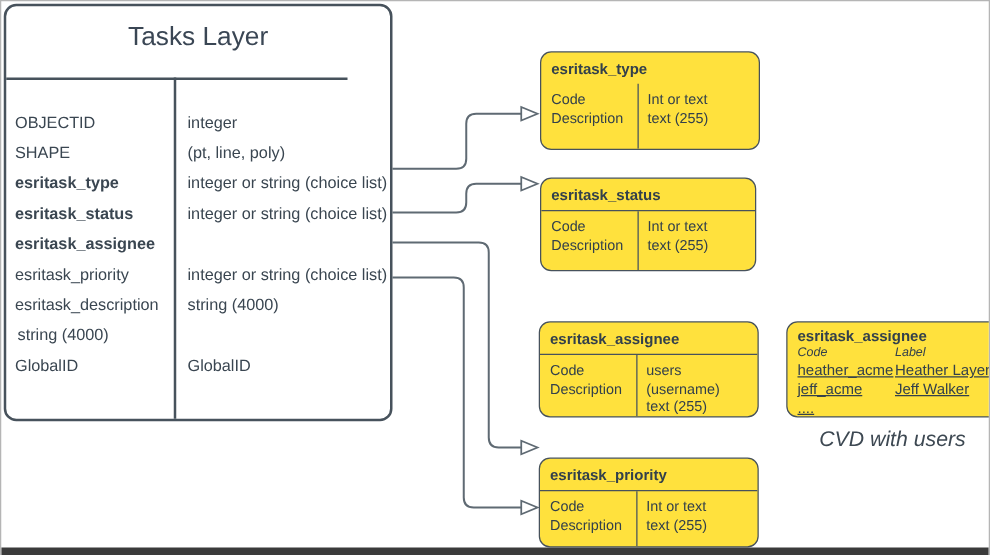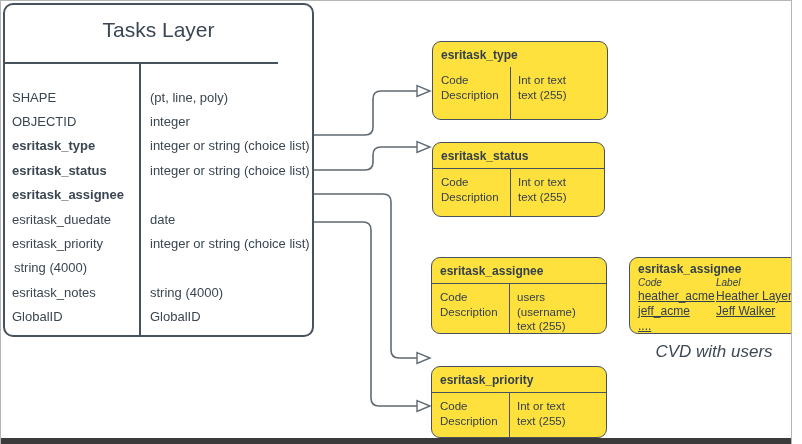--- a/index.html
+++ b/index.html
@@ -79,51 +79,47 @@
       <polygon points="416,399.6 429,405 416,410.4"></polygon>
     </g>
   </svg>
 
   <div class="main-table">
     <div class="mt-title">Tasks Layer</div>
     <div class="mt-hline"></div>
     <div class="mt-vline"></div>
     <div class="mt-rows">
       <div class="mt-row">
+        <div class="mt-field">OBJECTID</div>
+        <div class="mt-type">integer</div>
+      </div>
+      <div class="mt-row">
         <div class="mt-field">SHAPE</div>
         <div class="mt-type">(pt, line, poly)</div>
-      </div>
-      <div class="mt-row">
-        <div class="mt-field">OBJECTID</div>
-        <div class="mt-type">integer</div>
       </div>
       <div class="mt-row bold">
         <div class="mt-field">esritask_type</div>
         <div class="mt-type">integer or string (choice list)</div>
       </div>
       <div class="mt-row bold">
         <div class="mt-field">esritask_status</div>
         <div class="mt-type">integer or string (choice list)</div>
       </div>
       <div class="mt-row bold">
         <div class="mt-field">esritask_assignee</div>
       </div>
       <div class="mt-row">
-        <div class="mt-field">esritask_duedate</div>
-        <div class="mt-type">date</div>
-      </div>
-      <div class="mt-row">
         <div class="mt-field">esritask_priority</div>
         <div class="mt-type">integer or string (choice list)</div>
       </div>
       <div class="mt-row">
+        <div class="mt-field">esritask_description</div>
         <div class="mt-type">string (4000)</div>
       </div>
       <div class="mt-row">
-        <div class="mt-field">esritask_notes</div>
         <div class="mt-type">string (4000)</div>
       </div>
       <div class="mt-row">
         <div class="mt-field">GlobalID</div>
         <div class="mt-type">GlobalID</div>
       </div>
     </div>
   </div>
 
   <div class="dbox no-line" style="left:431px; top:40px; width:176px; height:79px;">

